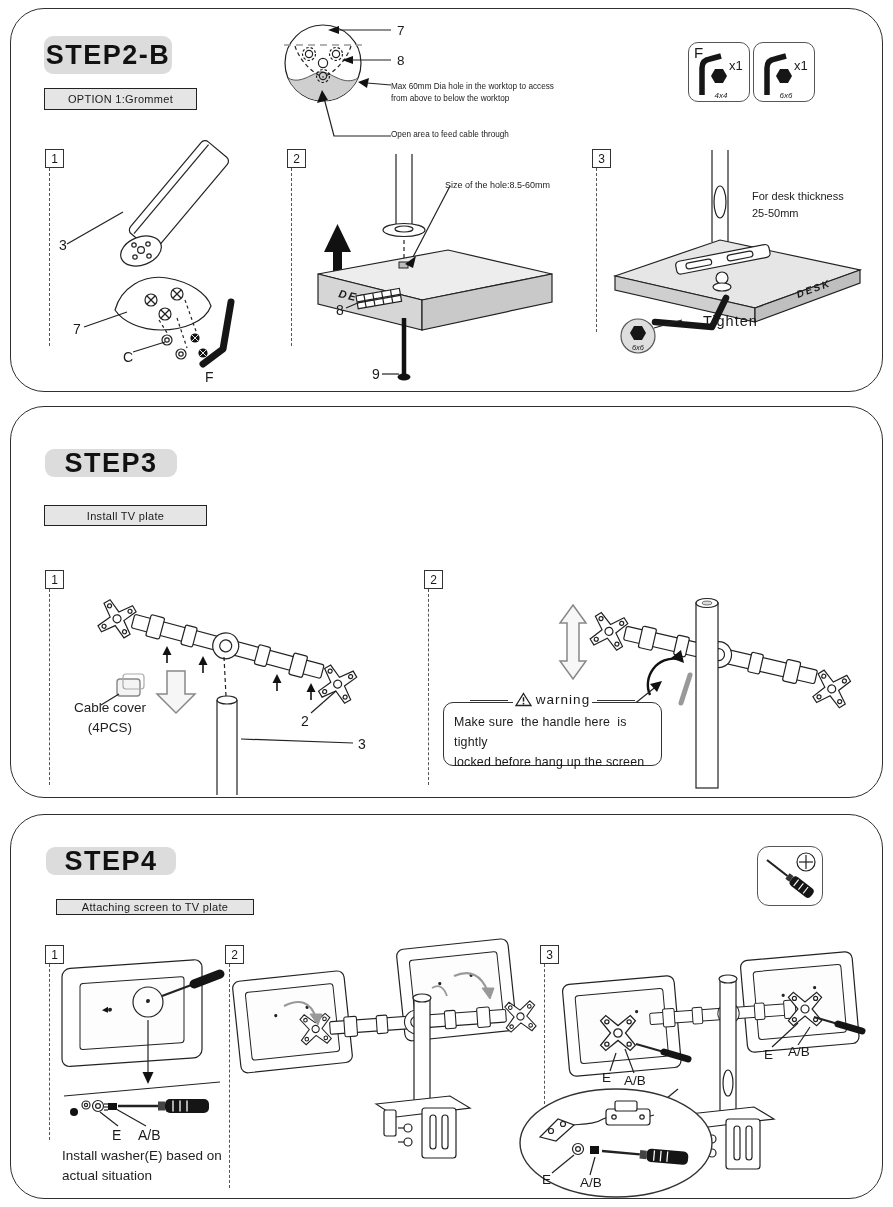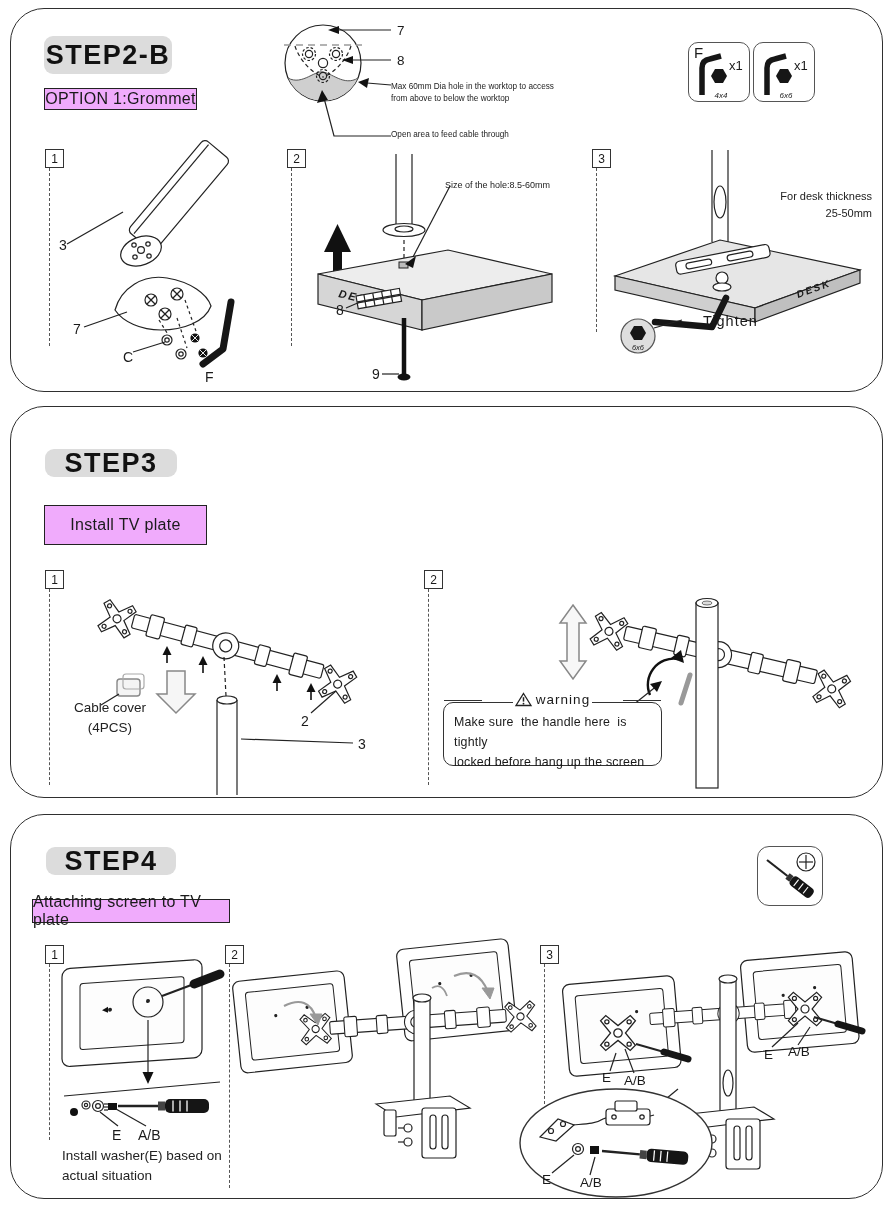--- a/index.html
+++ b/index.html
@@ -1,26 +1,26 @@
 <!DOCTYPE html>
 <html><head>
 <meta charset="utf-8">
 <style>
 *{margin:0;padding:0;box-sizing:border-box}
 html,body{width:893px;height:1207px;background:#fff;font-family:"Liberation Sans",sans-serif;color:#1a1a1a;position:relative;overflow:hidden}
 .panel{position:absolute;left:10px;width:873px;border:1.6px solid #2f2f2f;border-radius:34px;background:#fff}
 .step-heading{position:absolute;background:#dcdcdc;border-radius:9px;display:flex;align-items:center;justify-content:center;font-weight:bold;letter-spacing:1.5px;color:#111;font-size:27px}
-.opt-box{position:absolute;border:1.2px solid #222;background:#f0abfc;display:flex;align-items:center;justify-content:center;font-size:16px;letter-spacing:.3px}
+.opt-box{position:absolute;border:1.2px solid #222;background:#e5e5e5;display:flex;align-items:center;justify-content:center;font-size:11px;letter-spacing:.3px}
 .numbox{position:absolute;width:19px;height:19px;border:1.2px solid #333;background:#fff;font-size:12px;display:flex;align-items:center;justify-content:center;z-index:5}
 .vdash{position:absolute;width:0;border-left:1.5px dashed #555;z-index:4}
 .note{position:absolute;white-space:pre-line;color:#222}
 .toolbox{position:absolute;border:1.3px solid #555;border-radius:10px;background:#fff}
 .tool-f{position:absolute;left:5px;top:1px;font-size:15px;z-index:2}
 .warnbox{position:absolute;border:1.2px solid #333;border-radius:10px;background:#fff;z-index:6}
-.warn-title{position:absolute;top:-11px;left:0;right:0;display:flex;align-items:center;justify-content:space-between;gap:5px;font-size:13.5px;letter-spacing:1px}
+.warn-title{position:absolute;top:-11px;left:0;right:0;display:flex;align-items:center;justify-content:center;gap:5px;font-size:13.5px;letter-spacing:1px}
 .wline{flex:0 0 38px;border-top:1.2px solid #333;margin-top:2px}
 .warn-title .wt{background:#fff;padding:0 2px;display:flex;align-items:center;gap:4px}
 .warn-text{white-space:pre-wrap;font-size:12.4px;line-height:1.62;padding:9px 6px 0 10px;letter-spacing:.2px}
 svg{position:absolute;overflow:visible}
 svg text{font-family:"Liberation Sans",sans-serif;fill:#1a1a1a}
 .ln{fill:none;stroke:#222;stroke-width:1.2}
 .fw{fill:#fff;stroke:#222;stroke-width:1.2}
 .blk{fill:#111}
 </style>
 </head>
@@ -244,35 +244,35 @@
   <ellipse class="fw" cx="122" cy="137" rx="9" ry="4"></ellipse>
   <path d="M55,172 L112,177 L126,148" fill="none" stroke="#161616" stroke-width="6.5" stroke-linecap="round" stroke-linejoin="round"></path>
   <g>
     <circle cx="38" cy="186" r="17" fill="#dedede" stroke="#555" stroke-width="1.2"></circle>
     <polygon points="46,183 42,190 34,190 30,183 34,176 42,176" fill="#161616"></polygon>
     <text x="38" y="200" font-size="7.5" font-style="italic" text-anchor="middle" fill="#333">6x6</text>
   </g>
   <line class="ln" x1="54" y1="178" x2="82" y2="170" stroke-width="0.9"></line>
   <text x="103" y="176" font-size="14.5" letter-spacing="1">Tighten</text>
 </svg>
-<div class="note" style="left:752px;top:188px;width:120px;font-size:11px;text-align:right;line-height:1.5">For desk thickness
+<div class="note" style="left:752px;top:188px;width:120px;font-size:11px;text-align:left;line-height:1.5">For desk thickness
 25-50mm</div>
 
 <div class="numbox" style="left:45px;top:149px">1</div>
 <div class="vdash" style="left:49px;top:168px;height:178px"></div>
 <div class="numbox" style="left:287px;top:149px">2</div>
 <div class="vdash" style="left:291px;top:168px;height:178px"></div>
 <div class="numbox" style="left:592px;top:149px">3</div>
 <div class="vdash" style="left:596px;top:168px;height:164px"></div>
 
 <section class="panel" style="top:406px;height:392px"></section>
 <div class="step-heading" style="left:45px;top:449px;width:132px;height:28px">
     <span>STEP3</span>
   </div>
-<div class="opt-box" style="left:44px;top:505px;width:163px;height:40px">Install TV plate</div>
+<div class="opt-box" style="left:44px;top:505px;width:163px;height:21px">Install TV plate</div>
 
 <svg style="left:55px;top:563px" width="355" height="235" viewBox="0 0 355 235">
   <g transform="translate(78,58) rotate(15)">
     <use href="#armbar"></use>
     <use href="#vesa" transform="translate(-16,2)"></use>
     <use href="#vesa" transform="translate(214,8)"></use>
   </g>
   <g>
     <line class="ln" x1="162" y1="137" x2="162" y2="232"></line>
       <line class="ln" x1="182" y1="137" x2="182" y2="232"></line>
@@ -334,21 +334,21 @@
 
 <div class="numbox" style="left:45px;top:570px">1</div>
 <div class="vdash" style="left:49px;top:589px;height:196px"></div>
 <div class="numbox" style="left:424px;top:570px">2</div>
 <div class="vdash" style="left:428px;top:589px;height:196px"></div>
 
 <section class="panel" style="top:814px;height:385px"></section>
 <div class="step-heading" style="left:46px;top:847px;width:130px;height:28px">
     <span>STEP4</span>
   </div>
-<div class="opt-box" style="left:32px;top:899px;width:198px;height:24px">Attaching screen to TV plate</div>
+<div class="opt-box" style="left:56px;top:899px;width:198px;height:16px">Attaching screen to TV plate</div>
 <div class="toolbox" style="left:757px;top:846px;width:66px;height:60px;border-radius:12px">
   <svg style="left:0;top:0" width="66" height="60" viewBox="0 0 66 60">
     <circle class="ln" cx="48" cy="15" r="9" stroke-width="1.4"></circle>
     <line x1="41" y1="15" x2="55" y2="15" class="ln"></line>
       <line x1="48" y1="8" x2="48" y2="22" class="ln"></line>
     <g transform="translate(9,13) rotate(38)">
       <line x1="0" y1="0" x2="26" y2="0" stroke="#222" stroke-width="2.2"></line>
       <rect x="26" y="-3.5" width="5" height="7" fill="#333"></rect>
       <rect x="31" y="-5.5" width="26" height="11" rx="4" fill="#151515"></rect>
       <line x1="37" y1="-4" x2="37" y2="4" stroke="#fff" stroke-width="1.1"></line>

